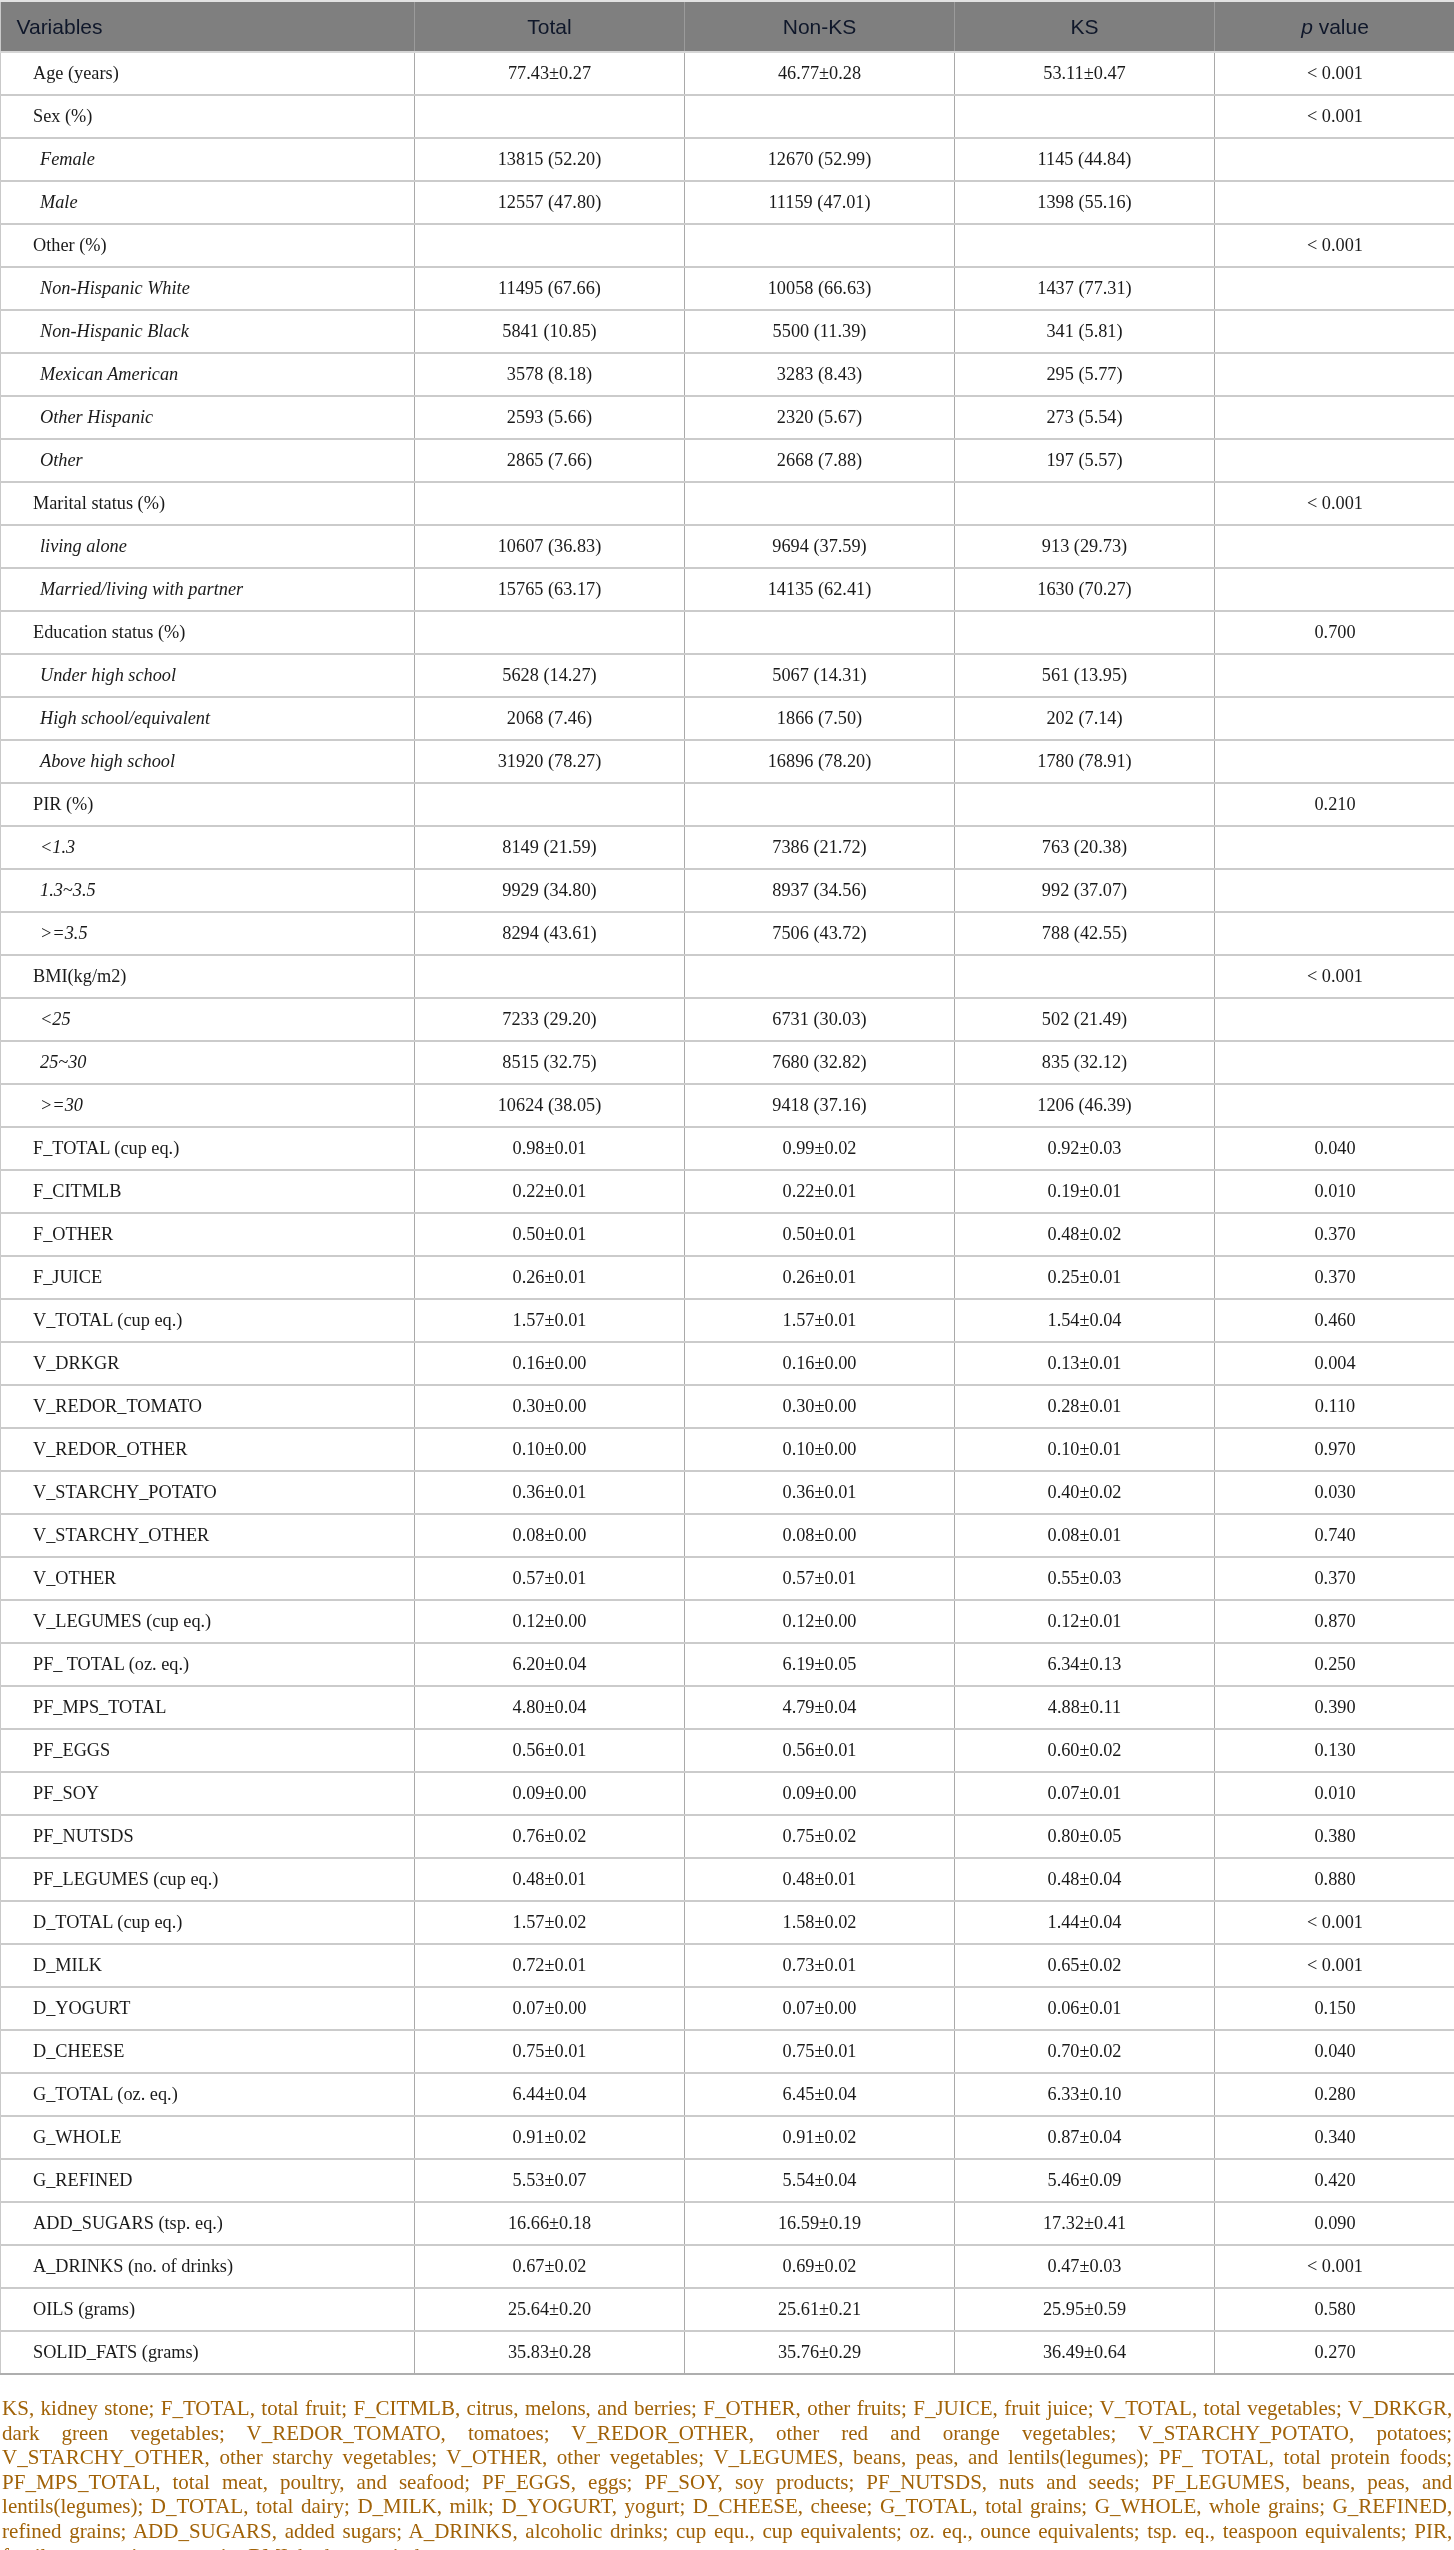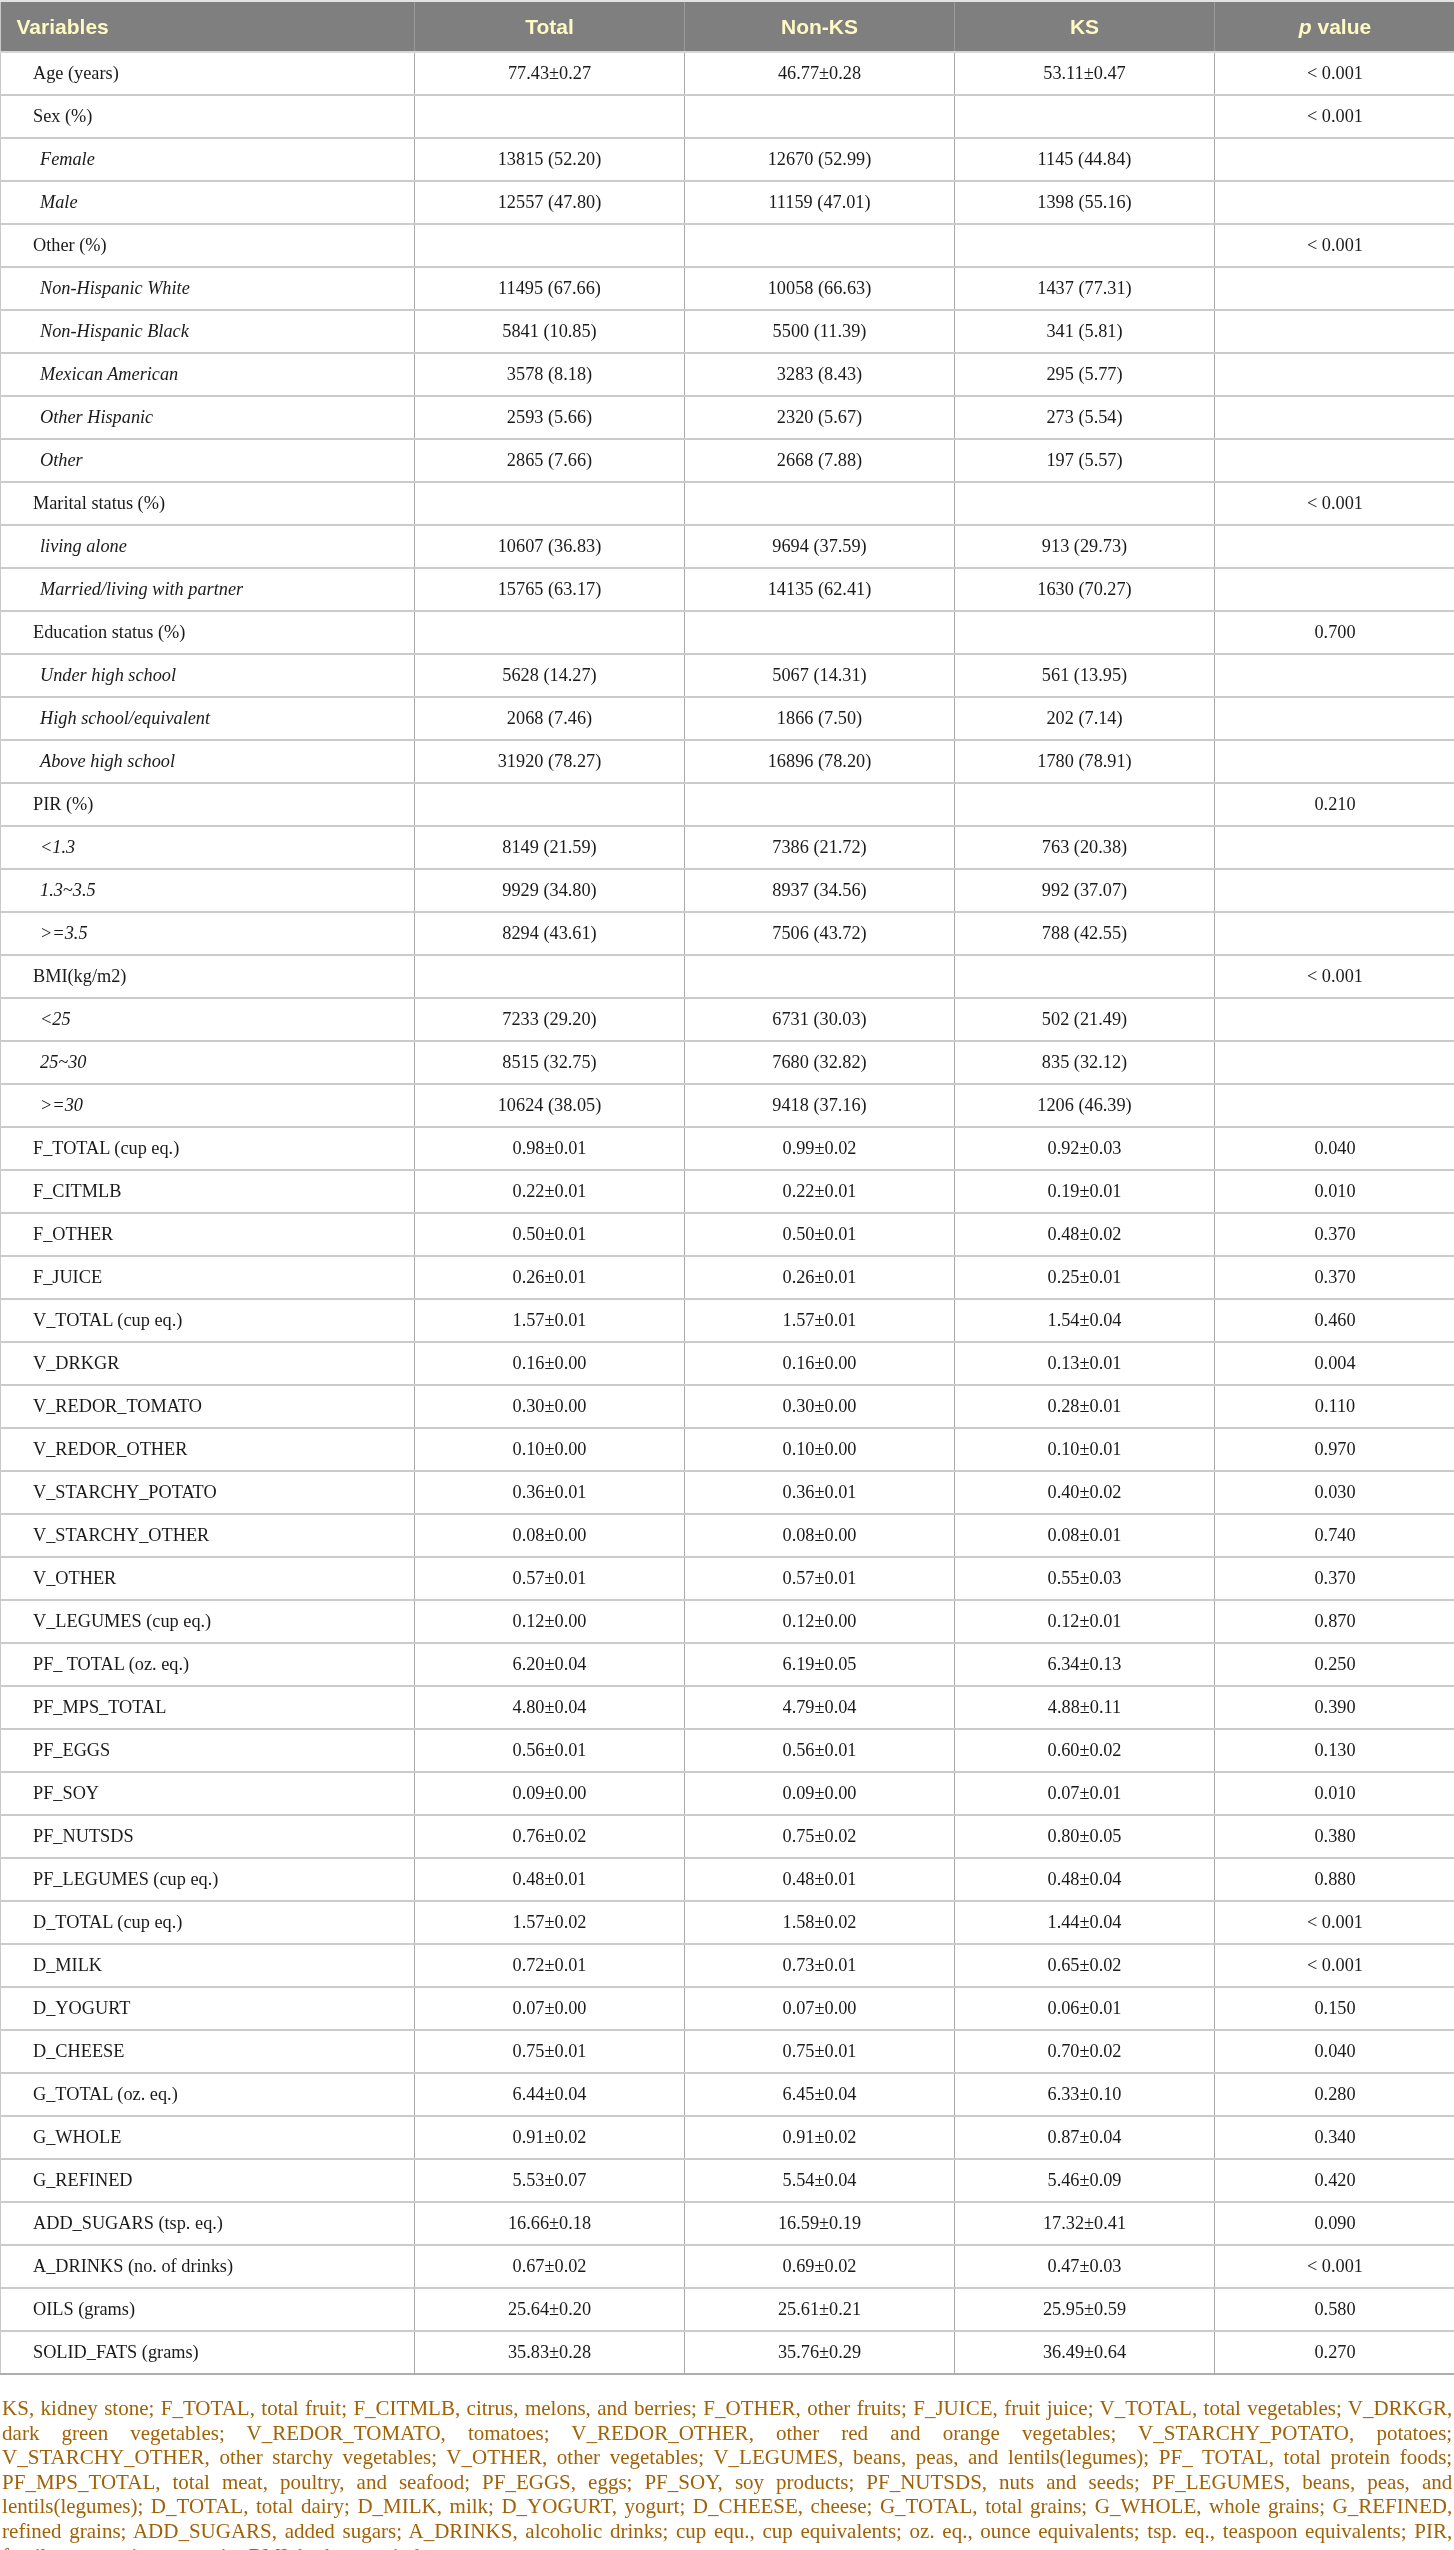--- a/index.html
+++ b/index.html
@@ -27,23 +27,23 @@
     border-bottom: 2.1px solid #aeaeae;
   }
   col.c1 { width: 414px; }
   col.c2 { width: 270px; }
   col.c3 { width: 270px; }
   col.c4 { width: 260px; }
   col.c5 { width: 241px; }
 
   thead th {
     background: #7f7f7f;
-    color: #fef9c3;
+    color: #0f172a;
     font-family: "Liberation Sans", sans-serif;
-    font-weight: 700;
+    font-weight: 400;
     font-size: 21px;
     height: 49px;
     text-align: center;
     vertical-align: middle;
     border-right: 1.4px solid #9b9b9b;
     border-bottom: 2.1px solid #d6d6d6;
     padding: 0;
   }
   thead th:first-child {
     text-align: left;

